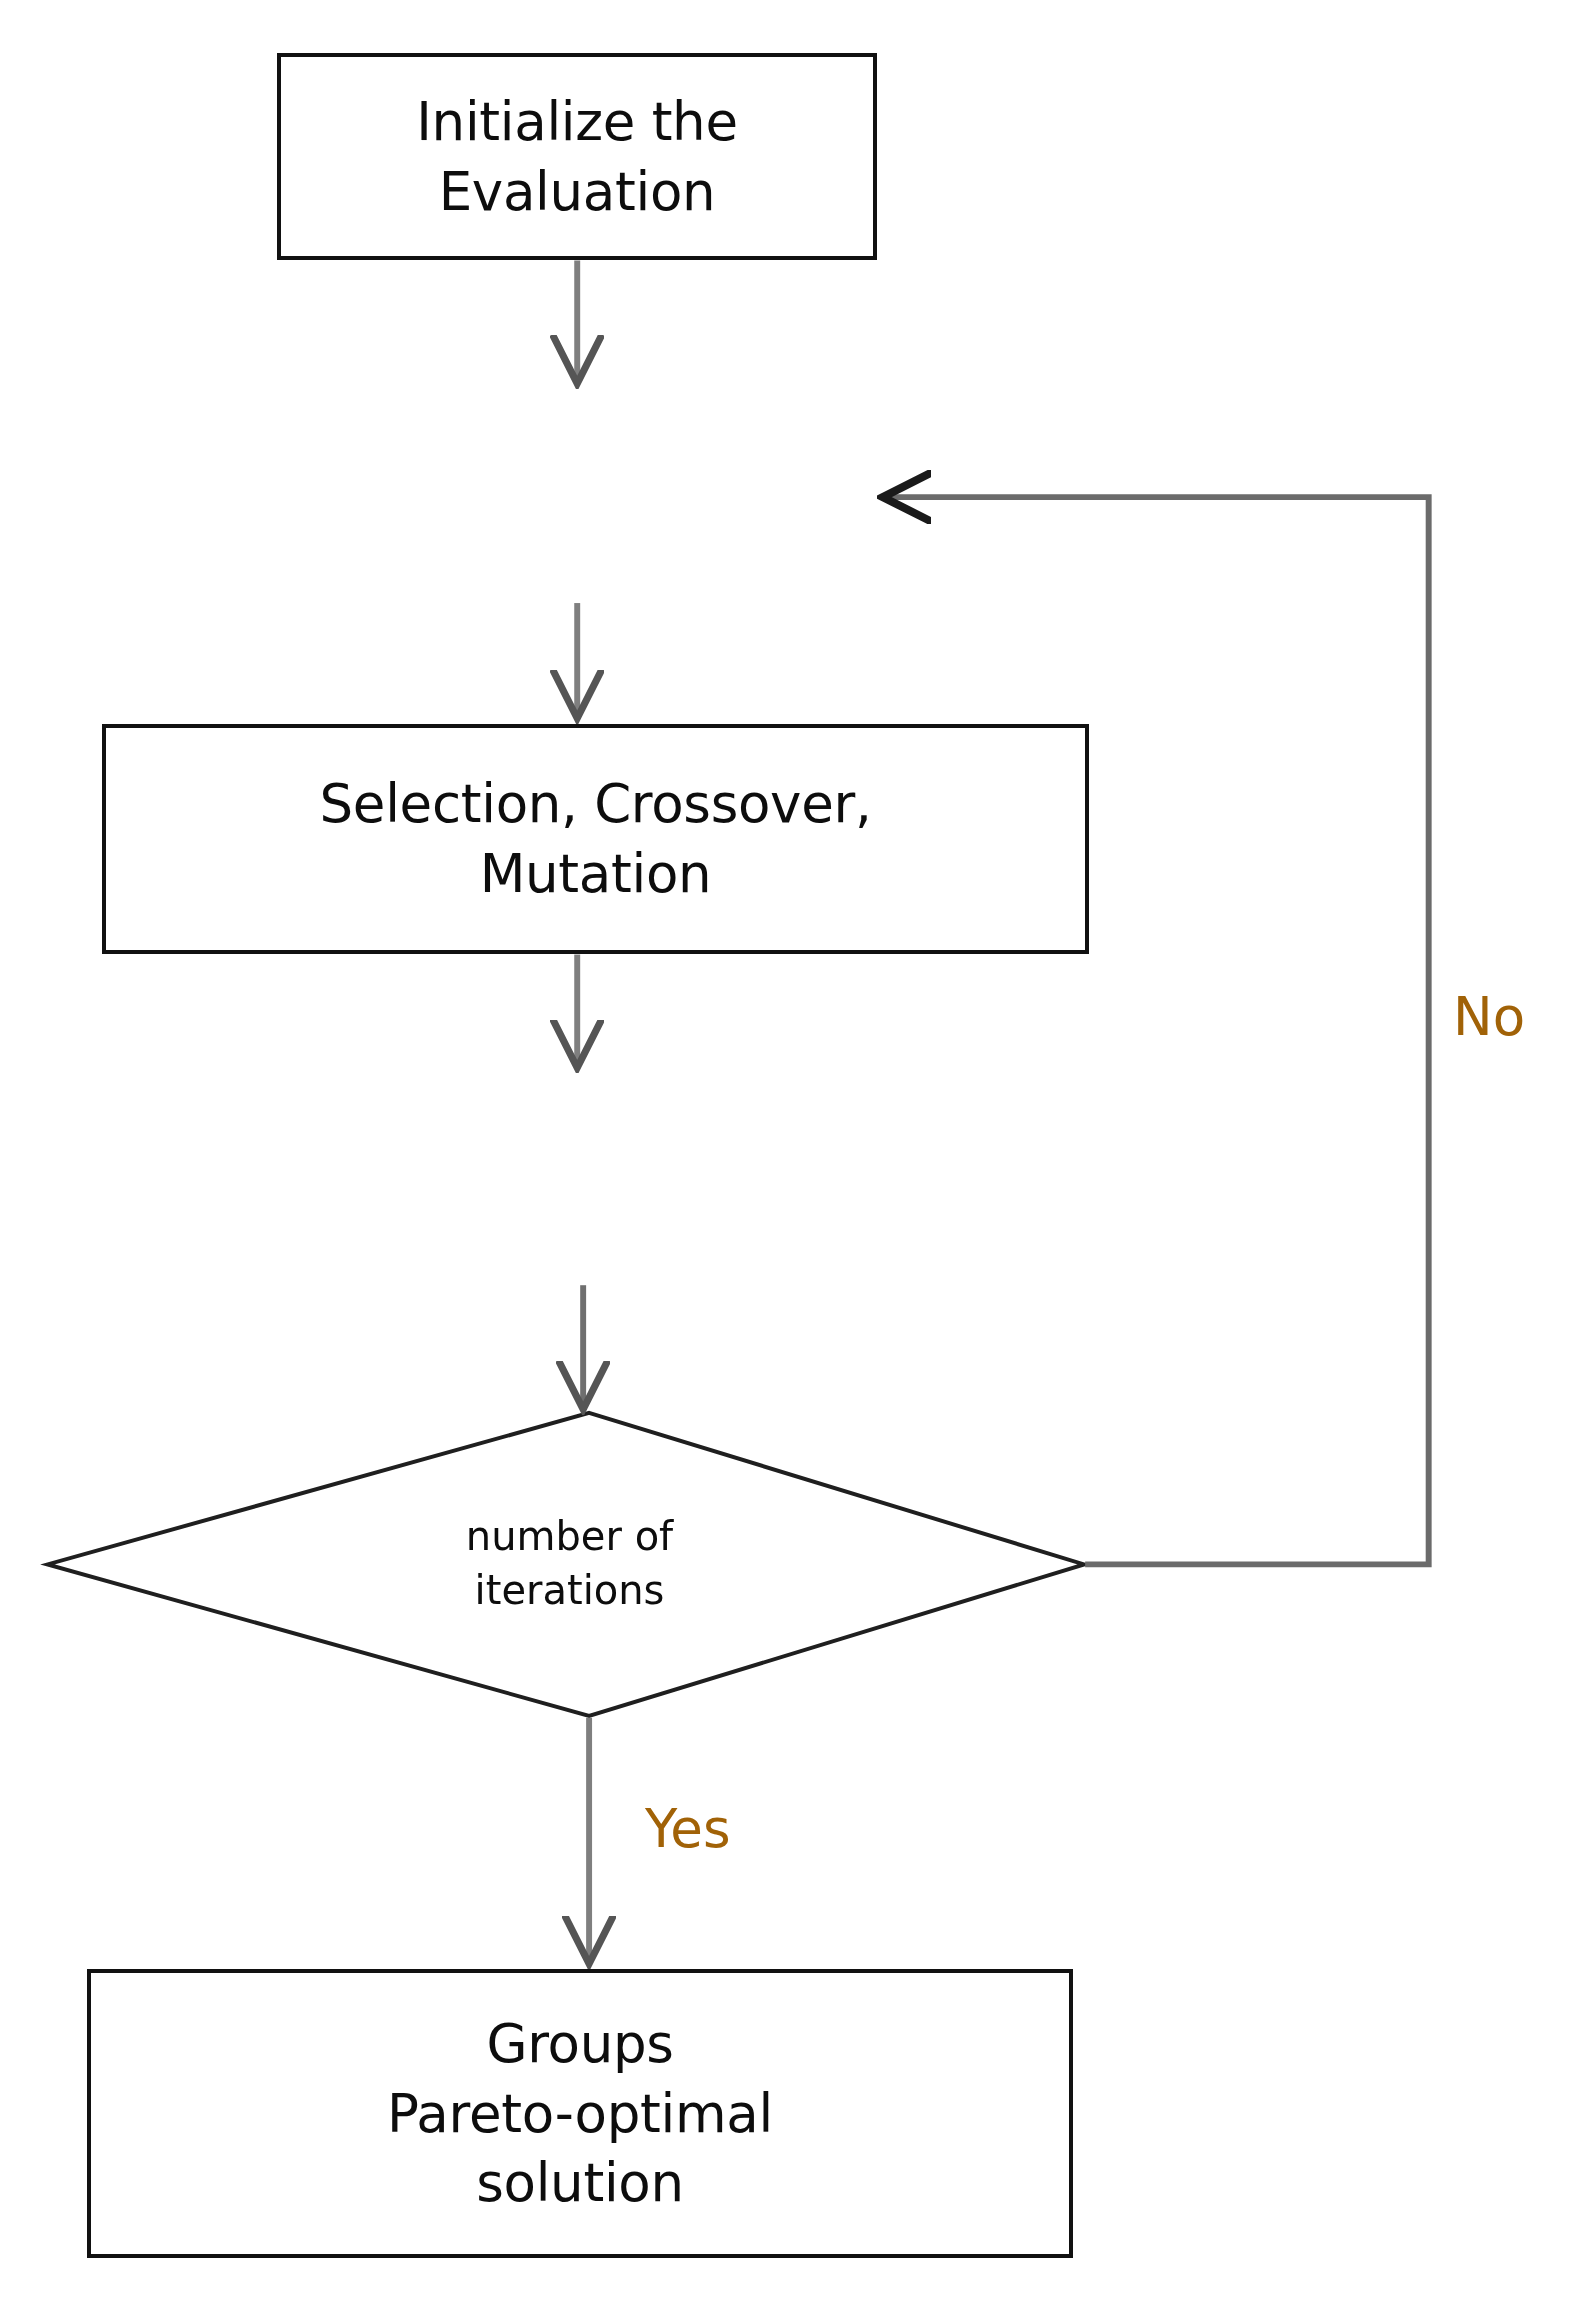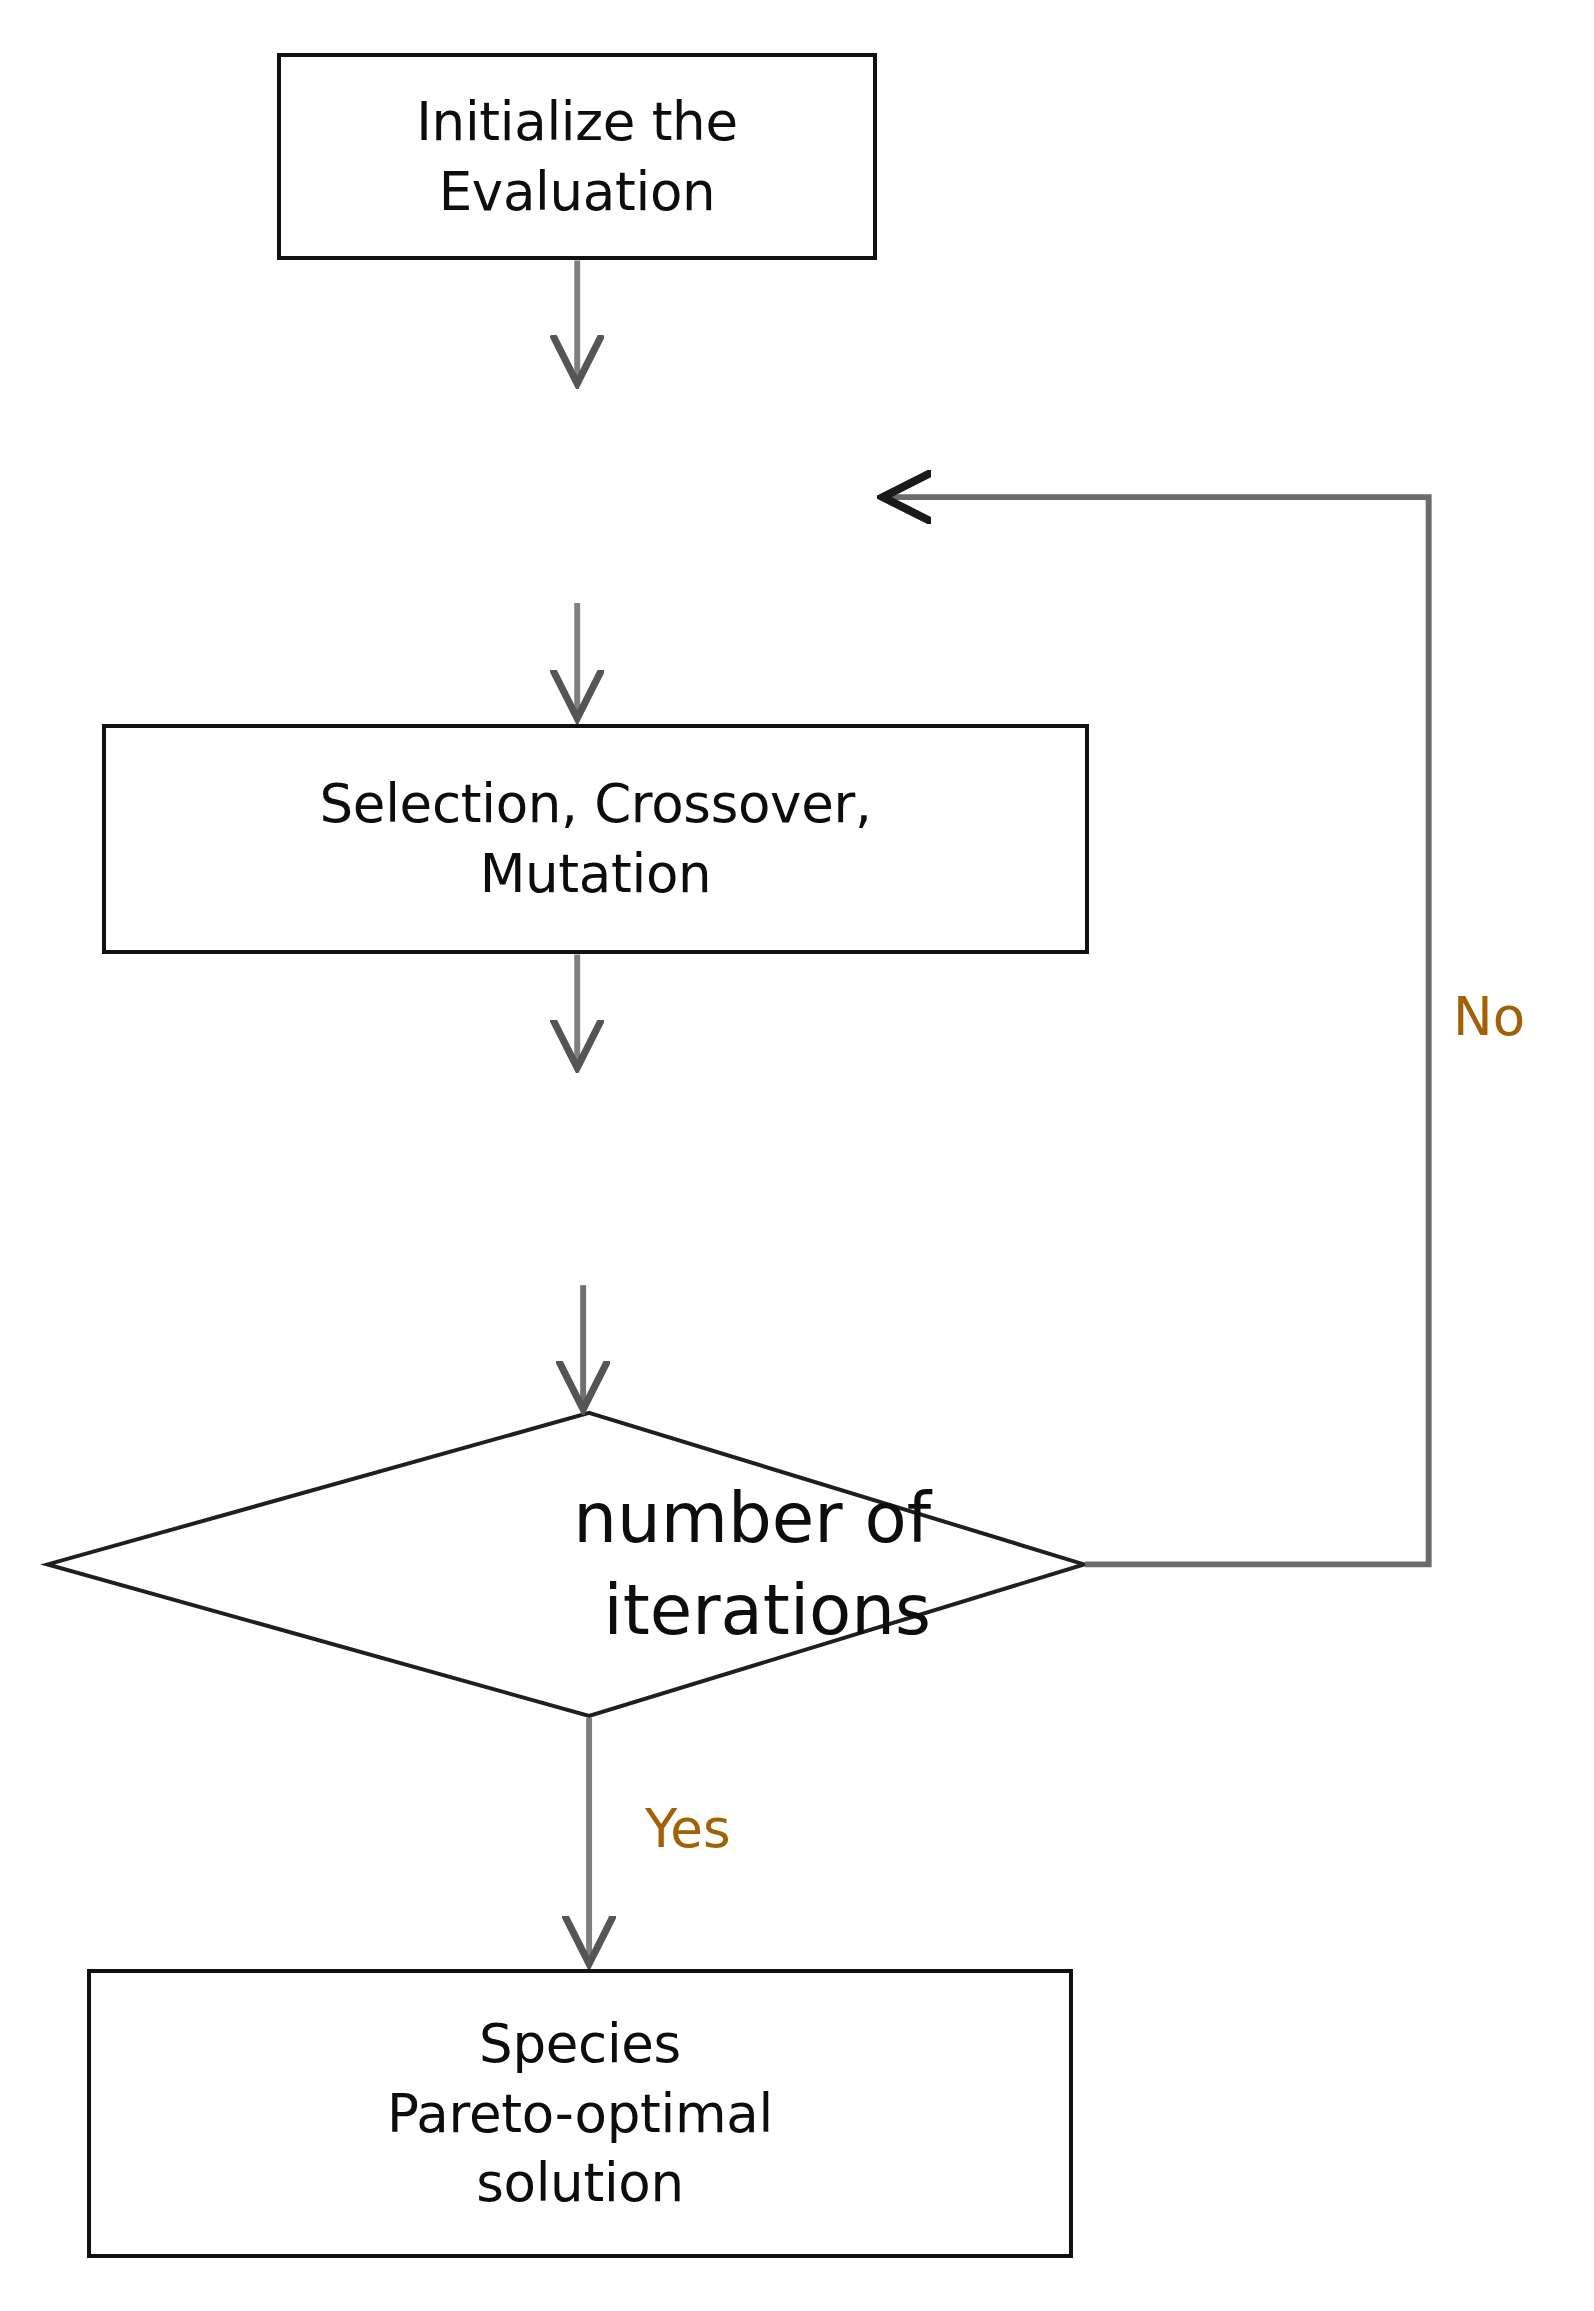--- a/index.html
+++ b/index.html
@@ -53,22 +53,21 @@
     align-items: center;
     justify-content: center;
     text-align: center;
     color: #0d0d0d;
   }
   .diamond-label .txt {
     display: block;
     width: 100%;
     white-space: pre-line;
     line-height: 1.34;
-    font-size: 69px;
-    text-align: right;
+    font-size: 40px;
   }
   .edge-label {
     position: absolute;
     color: #a16207;
     font-size: 53px;
     line-height: 1;
     white-space: nowrap;
   }
 
   
@@ -124,21 +123,21 @@
 Mutation</span>
   </div>
 
 
   <div class="diamond-label" id="label-diamond">
     <span class="txt">number of
 iterations</span>
   </div>
 
   <div class="node box" id="node-output">
-    <span class="txt">Species
+    <span class="txt">Groups
 Pareto-optimal
 solution</span>
   </div>
 
   <div class="edge-label" id="label-no">No</div>
 
   <div class="edge-label" id="label-yes">Yes</div>
 
 </div>
 

